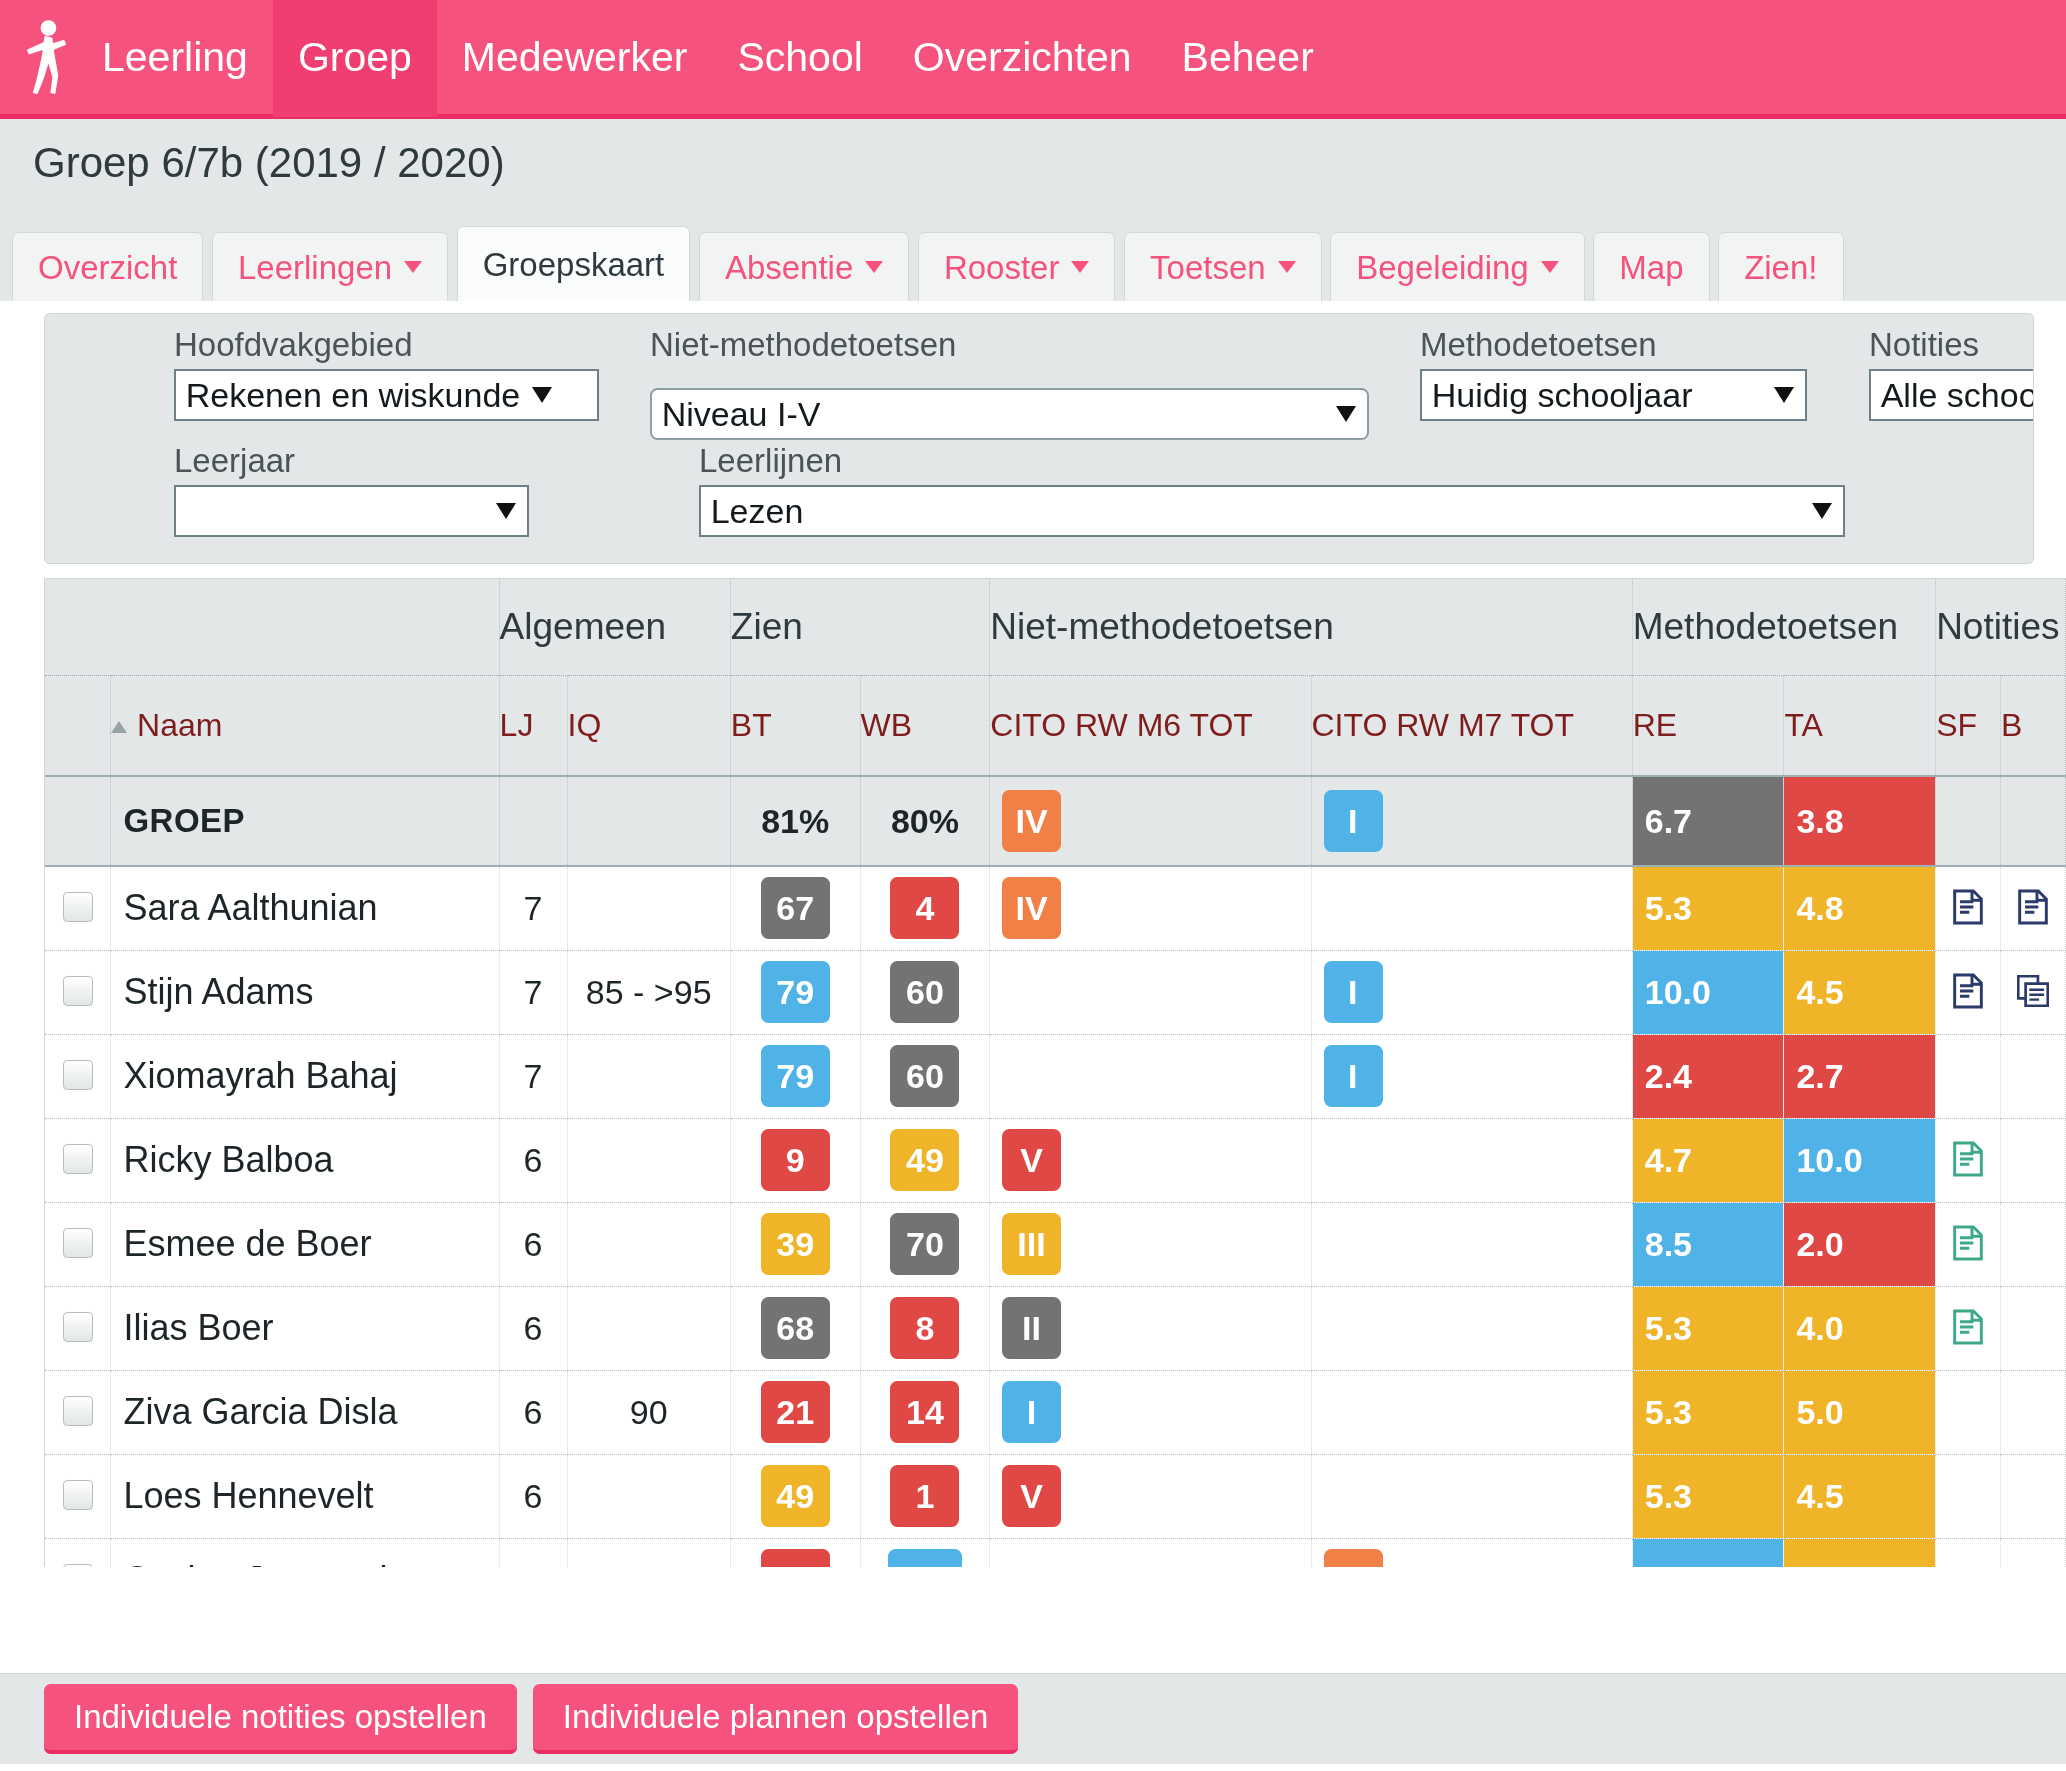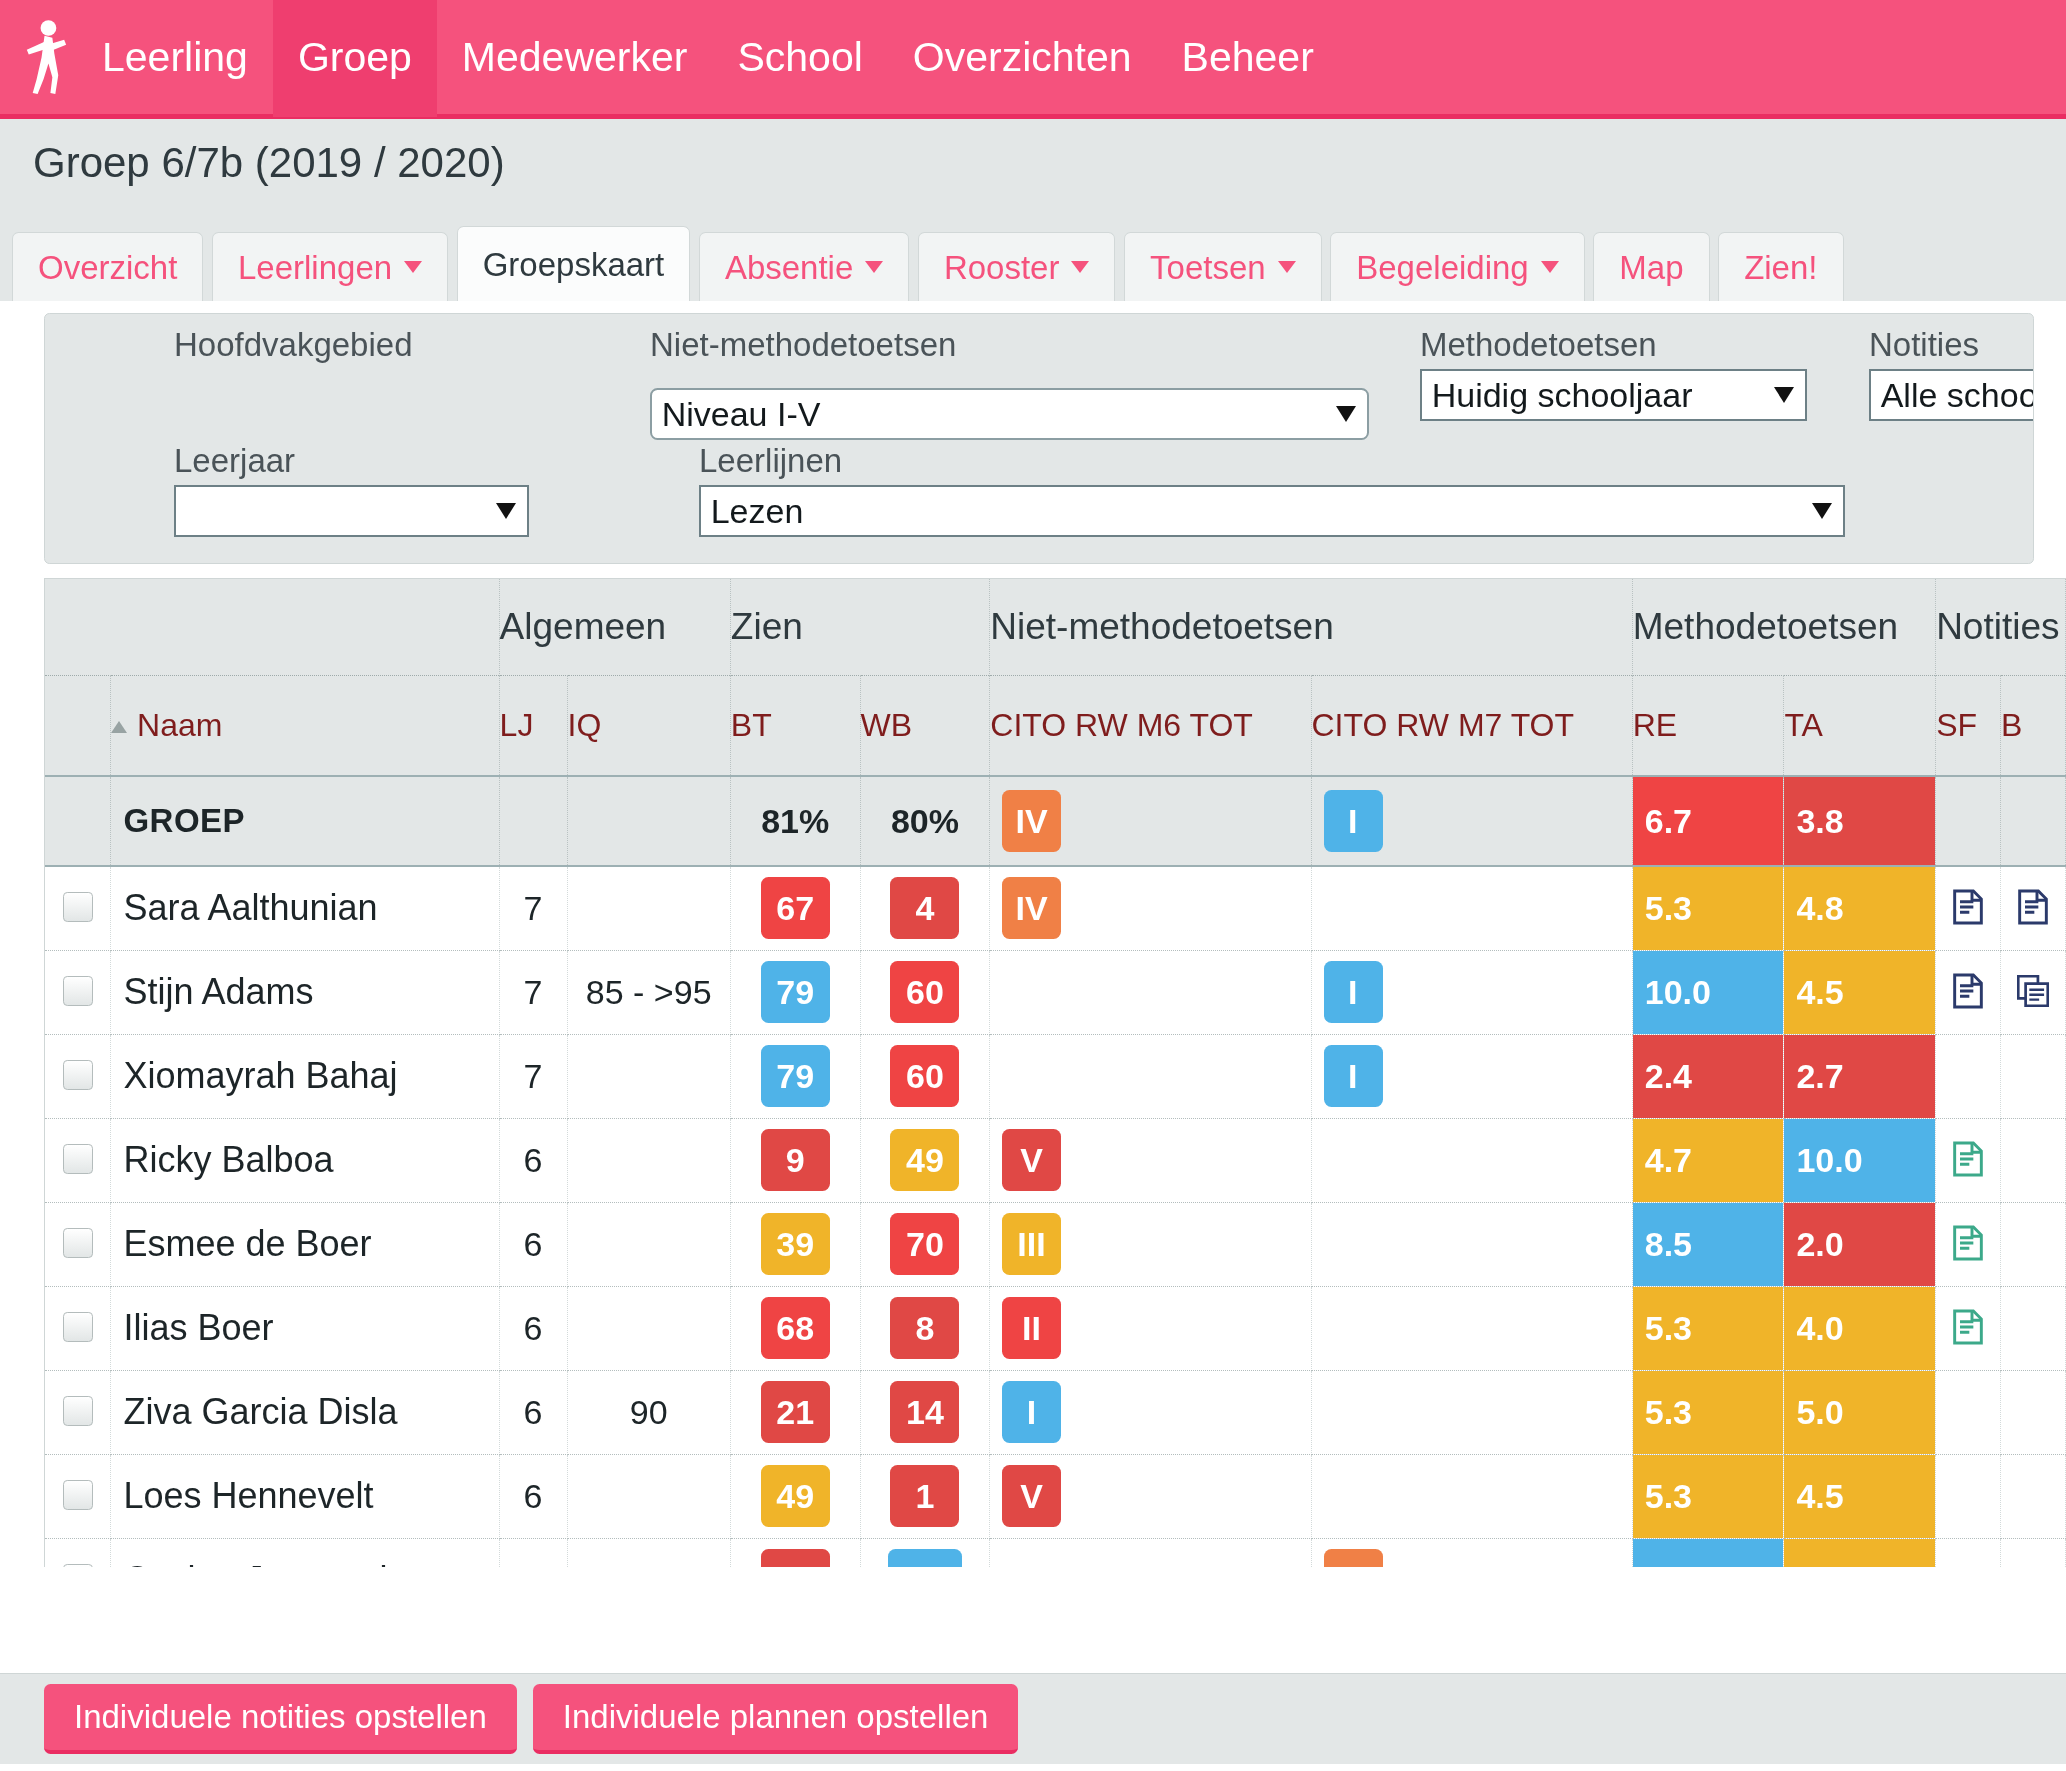--- a/index.html
+++ b/index.html
@@ -218,21 +218,21 @@
     display:flex;
     align-items:center;
     justify-content:flex-start;
     height: 100%;
     width: 100%;
     color:#ffffff;
     font-size: 34px;
     font-weight: bold;
     padding-left: 12px;
   }
-  .g { background:#ef4444; }
+  .g { background:#737373; }
   .r { background:#e04845; }
   .y { background:#f0b429; }
   .b { background:#4fb3e8; }
   .o { background:#f08046; }
 
   .noteicon { display:inline-block; width:32px; height:36px; }
 
   
   #footer {
     position:absolute;
@@ -313,20 +313,24 @@
   </div>
   <div class="tab">
     <span>Zien!</span>
   </div>
 </div>
 
 <div id="filters">
 
   <div class="fld" style="left:129px; top:12px; width:425px;">
     <div class="fld-label">Hoofdvakgebied</div>
+    <div class="sel inline-arrow" style="width:425px;">
+      <span>Rekenen en wiskunde</span>
+      <span class="arrow"></span>
+    </div>
   </div>
 
   <div class="fld" style="left:605px; top:12px; width:667px;">
     <div class="fld-label">Niet-methodetoetsen</div>
     <div class="sel rounded" style="width:719px;margin-top:24px;">
       <span>Niveau I-V</span>
       <span class="arrow"></span>
     </div>
   </div>
 

